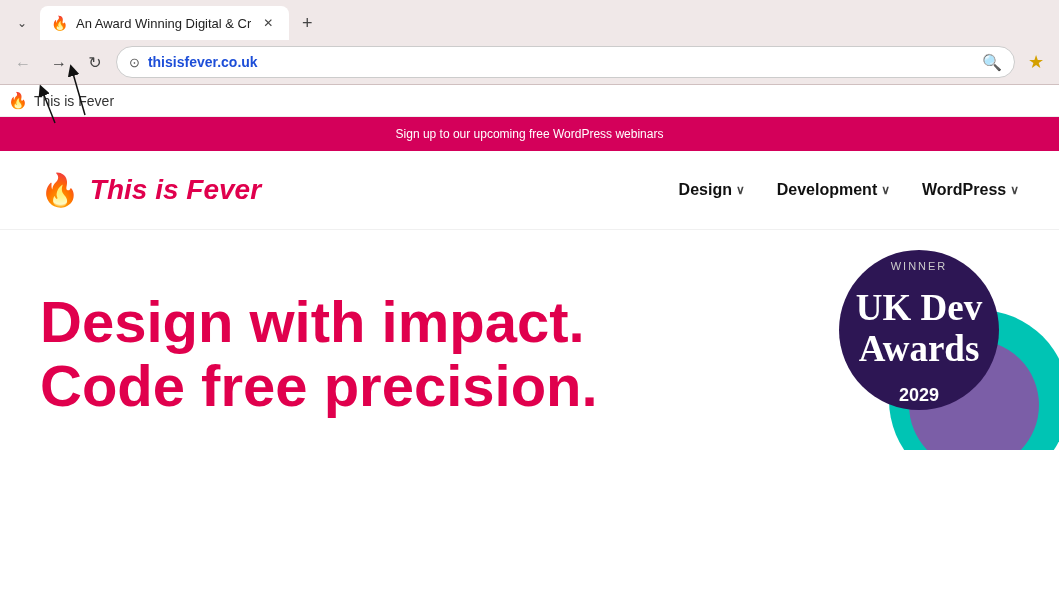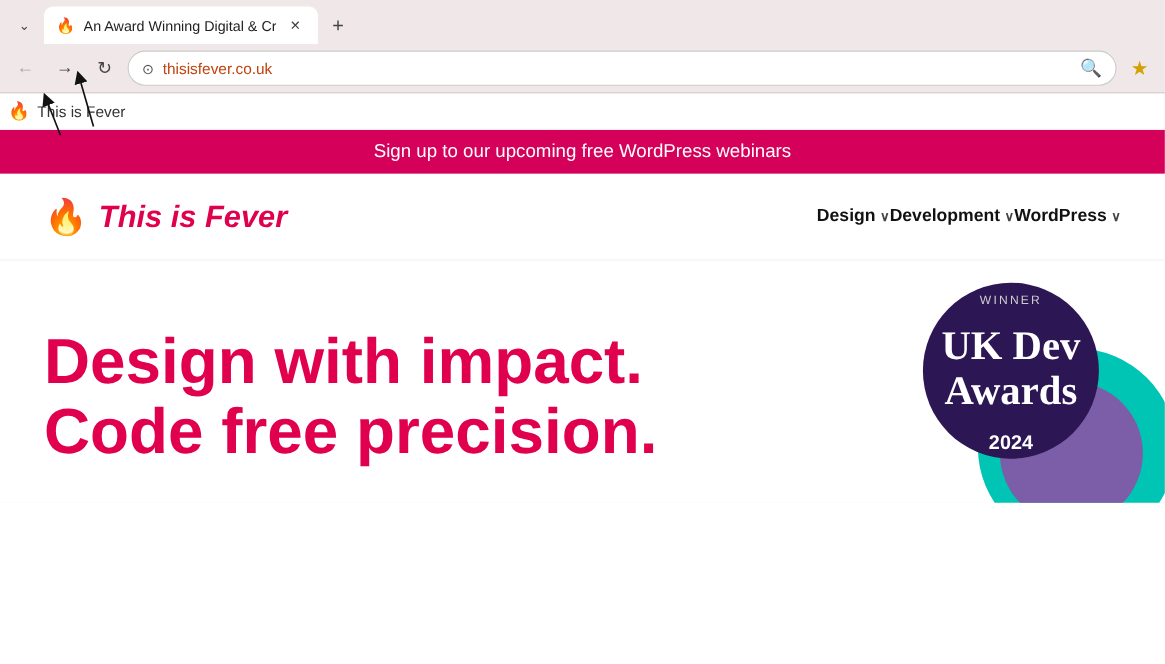--- a/index.html
+++ b/index.html
@@ -97,22 +97,23 @@
       display: flex; align-items: center;
       padding: 0 12px;
       gap: 8px;
     }
     .address-security-icon {
       font-size: 13px;
       color: #555;
     }
     .address-text {
       font-size: 14px;
-      color: #c2410c;
+      color: #1d4ed8;
       flex: 1;
+      font-weight: bold;
     }
     .address-search-btn {
       background: transparent;
       border: none;
       cursor: pointer;
       font-size: 16px;
       color: #555;
     }
     .nav-bookmark {
       width: 30px; height: 30px;
@@ -123,21 +124,21 @@
       font-size: 18px;
       color: #d4a000;
     }
 
     
     .site-announcement {
       background: #d4005a;
       color: #fff;
       text-align: center;
       padding: 10px 20px;
-      font-size: 17px;
+      font-size: 12px;
       font-weight: 500;
     }
 
     .site-header {
       display: flex;
       align-items: center;
       justify-content: space-between;
       padding: 20px 40px;
       background: #fff;
       border-bottom: 1px solid #f0f0f0;
@@ -149,21 +150,21 @@
       font-size: 32px;
       color: #e0004d;
     }
     .logo-text {
       font-size: 28px;
       font-weight: 700;
       color: #e0004d;
       font-style: italic;
     }
     .site-nav {
-      display: flex; align-items: center; 
+      display: flex; align-items: center; gap: 32px;
     }
     .nav-item {
       display: flex; align-items: center; gap: 4px;
       font-size: 16px;
       font-weight: 600;
       color: #111;
       cursor: pointer;
     }
     .nav-chevron { font-size: 12px; color: #444; }
 
@@ -336,20 +337,20 @@
 
         <div style="position:absolute; right:20px; bottom:-10px; width:130px; height:130px; border-radius:50%; background:#7b5ea7; z-index:1;"></div>
       </div>
 
       <div style="position:absolute; right:60px; top:20px; z-index:3;">
         <div class="award-badge">
           <div class="award-winner">WINNER</div>
           <div class="award-title">
             <span>UK Dev<br>Awards</span>
           </div>
-          <div class="award-year">2024</div>
+          <div class="award-year">2029</div>
         </div>
       </div>
 
     </div>
 
   </div>
 </div>
 
 </body></html>

